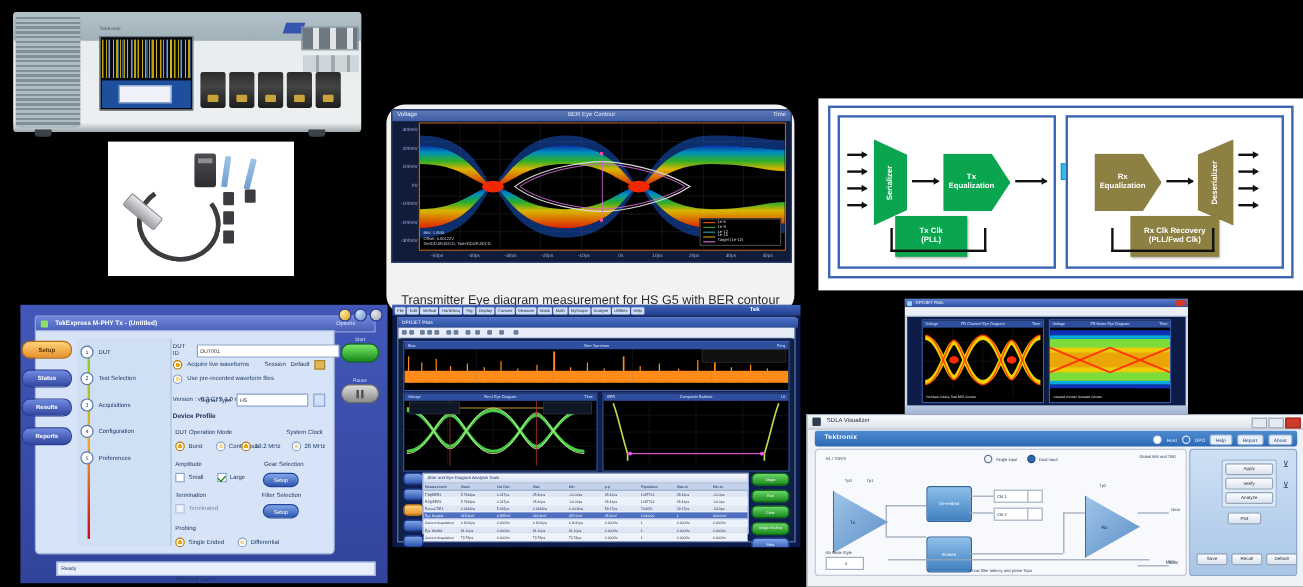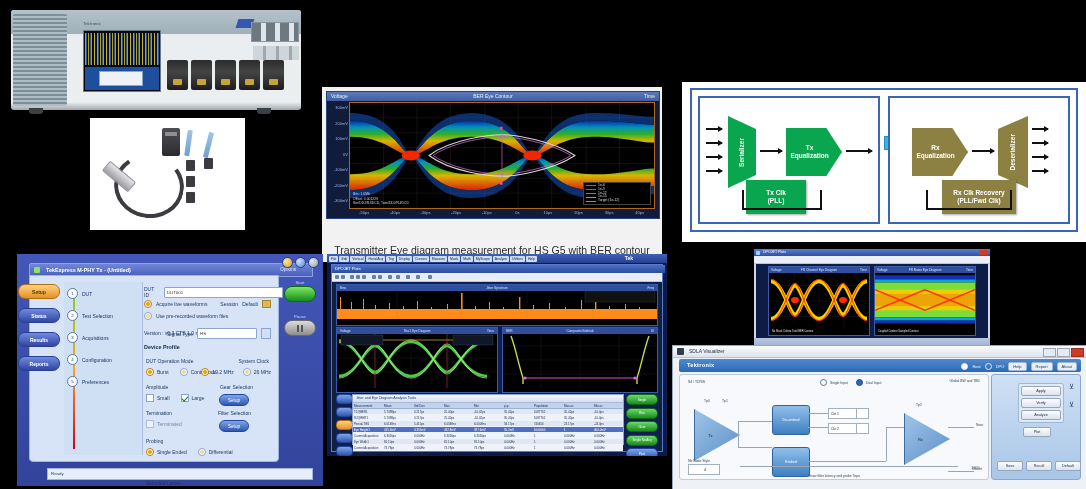--- a/index.html
+++ b/index.html
@@ -39,21 +39,21 @@
   .probe-head{position:absolute;left:72px;top:10px;width:18px;height:28px;background:linear-gradient(180deg,#4d4d52,#2b2b30);border-radius:2px;}
   .probe-head:after{content:"";position:absolute;left:3px;top:4px;width:12px;height:4px;background:#8d8d94;}
   .probe-cable{position:absolute;left:24px;top:36px;width:62px;height:56px;border:4px solid #3b3b40;border-radius:50%;
      border-top-color:transparent;border-right-color:#3b3b40;transform:rotate(10deg);}
   .probe-conn{position:absolute;left:12px;top:52px;width:32px;height:11px;background:linear-gradient(180deg,#e7e7ea,#9b9ba2);
      border-radius:2px;transform:rotate(40deg);border:1px solid #8b8b92;}
   .probe-tip{position:absolute;width:5px;height:26px;background:linear-gradient(180deg,#9fc4e8,#6fa0d0);border-radius:1px;}
   .probe-blk{position:absolute;width:9px;height:11px;background:#3b3b40;border-radius:1px;}
 
   
-  #eye-main{left:322px;top:87px;width:340px;height:175px;background:#f2f2f2;}
+  #eye-main{left:322px;top:87px;width:340px;height:175px;background:#f2f2f2;border-radius:16px;}
   .eye-win{position:absolute;left:4px;top:4px;width:332px;height:126px;background:#101c3a;border:1px solid #26407a;}
   .eye-titlebar{position:absolute;left:0;top:0;width:100%;height:9px;background:linear-gradient(180deg,#5d79b8,#3f5ea4);
      font-size:5px;color:#e8eefb;}
   .eye-titlebar span{position:absolute;top:1px;}
   .eye-plot{position:absolute;left:22px;top:10px;right:4px;bottom:9px;background:#000;border:1px solid #b5651d;}
   .eye-y{position:absolute;left:0;top:10px;width:22px;bottom:9px;font-size:4px;color:#9fb6e6;}
   .eye-y span{position:absolute;right:1px;}
   .eye-x{position:absolute;left:22px;right:4px;bottom:0;height:9px;font-size:4px;color:#9fb6e6;}
   .eye-x span{position:absolute;top:1px;transform:translateX(-50%);}
   .eye-legend{position:absolute;right:3px;bottom:3px;width:62px;background:#000;border:1px solid #444;padding:1px 2px;}

